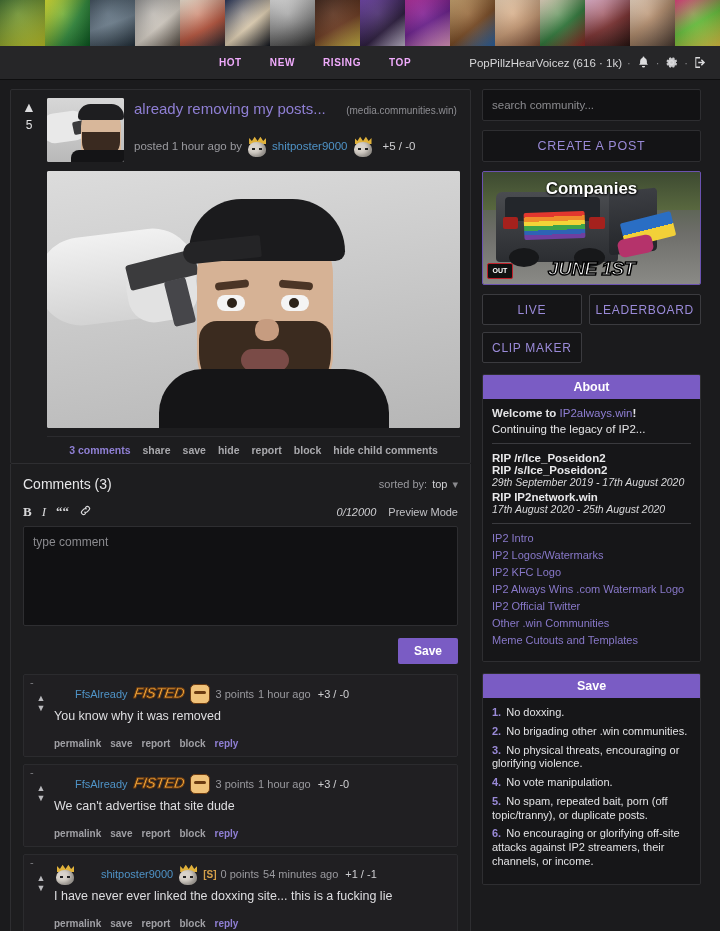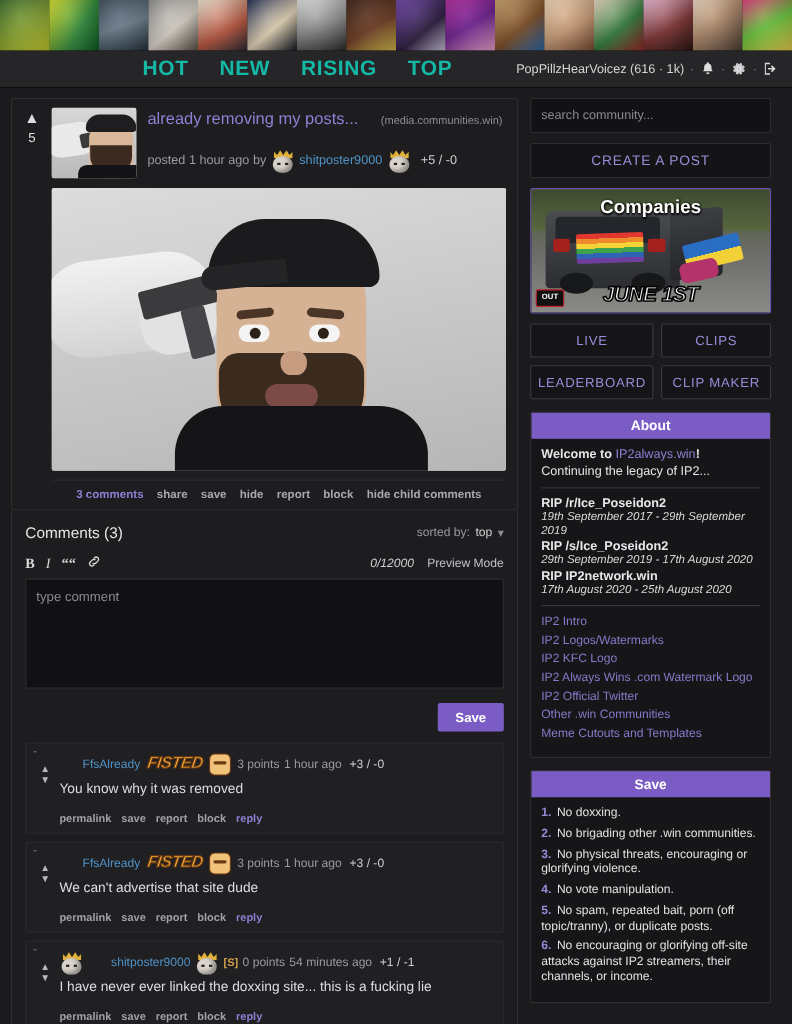--- a/index.html
+++ b/index.html
@@ -39,21 +39,21 @@
   .bn15{ background: linear-gradient(150deg,#e0397a 0%,#66c23a 50%,#f0d24a 100%); }
 
   
   .nav {
     height: 34px; background: #262628; display: flex; align-items: center;
     border-bottom: 1px solid #0e0e0f;
   }
   .nav-spacer { flex: 1 1 auto; }
   .nav-links { display: flex; gap: 28px; margin-right: 58px; }
   .nav-link {
-    color: #14b8a6; font-size: 19px; font-weight: 700; letter-spacing: .6px;
+    color: #f0abfc; font-size: 10px; font-weight: 700; letter-spacing: .6px;
     text-decoration: none; cursor: pointer;
   }
   .nav-right {
     display: flex; align-items: center; gap: 5px; margin-right: 12px;
     color: #d6d6d8; font-size: 11.5px;
   }
   .nav-user { cursor: pointer; text-align: center; }
   .dot { color: #8a8a8e; font-size: 11px; }
   .nav-ico { width: 15px; height: 15px; display: inline-block; cursor: pointer; }
   .nav-ico svg { display: block; }
@@ -584,35 +584,33 @@
       <div class="sb-person"></div>
       <div class="sb-wheel1"></div>
         <div class="sb-wheel2"></div>
       <div class="sb-cap1">Companies</div>
       <div class="sb-cap2">JUNE 1ST</div>
       <div class="sb-logo">OUT</div>
     </div>
 
     <div class="btn-grid">
       <button class="sq-btn">LIVE</button>
-      <button class="sq-btn">CLIPS</button>
       <button class="sq-btn">LEADERBOARD</button>
       <button class="sq-btn">CLIP MAKER</button>
     </div>
 
     <div class="card">
       <div class="card-head">About</div>
       <div class="card-body">
         <div class="about-line">
           <b>Welcome to </b><a class="about-link">IP2always.win</a><b>!</b>
         </div>
         <div class="about-line">Continuing the legacy of IP2...</div>
         <div class="hr"></div>
         <div class="rip-t">RIP /r/Ice_Poseidon2</div>
-        <div class="rip-d">19th September 2017 - 29th September 2019</div>
         <div class="rip-t">RIP /s/Ice_Poseidon2</div>
         <div class="rip-d">29th September 2019 - 17th August 2020</div>
         <div class="rip-t">RIP IP2network.win</div>
         <div class="rip-d">17th August 2020 - 25th August 2020</div>
         <div class="hr"></div>
         <a class="ln">IP2 Intro</a>
         <a class="ln">IP2 Logos/Watermarks</a>
         <a class="ln">IP2 KFC Logo</a>
         <a class="ln">IP2 Always Wins .com Watermark Logo</a>
         <a class="ln">IP2 Official Twitter</a>

